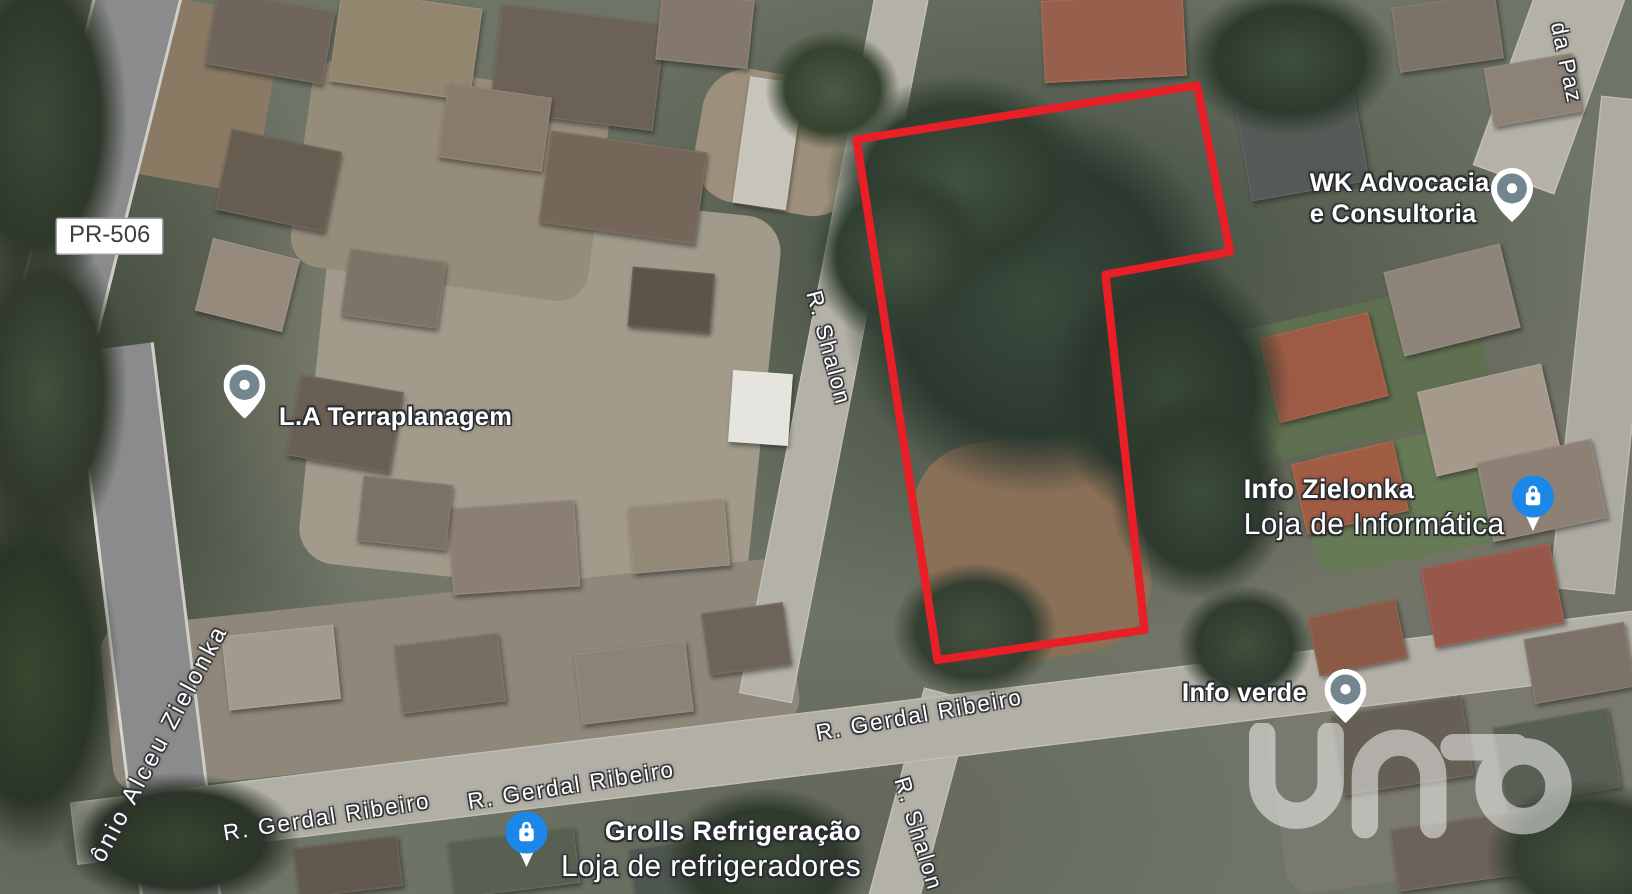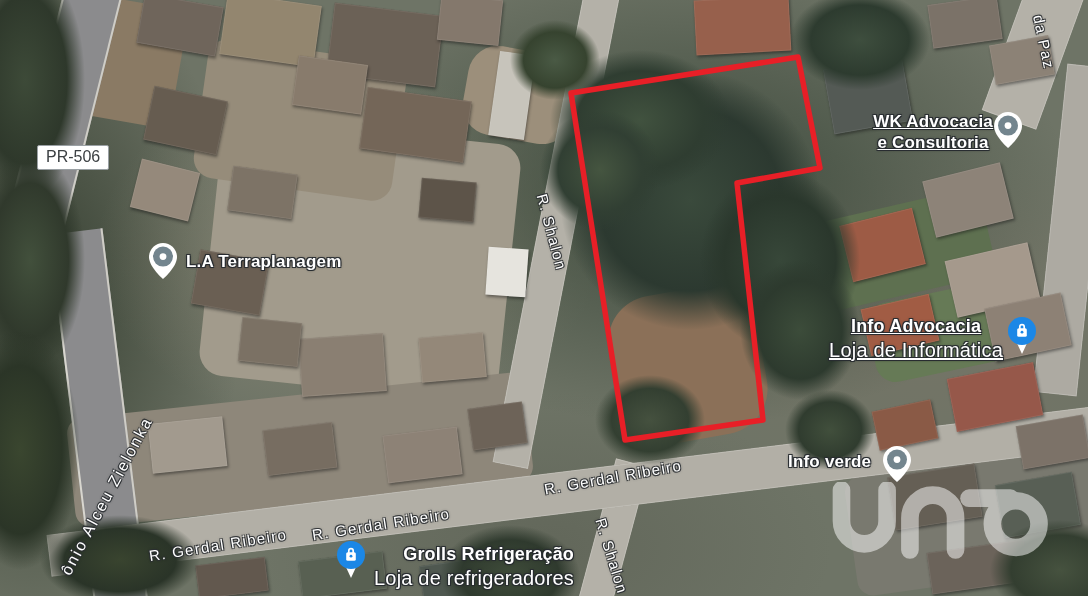--- a/index.html
+++ b/index.html
@@ -26,30 +26,30 @@
   }
   .place-label{
     position:absolute;white-space:nowrap;color:#fff;
     font-size:17px;font-weight:700;letter-spacing:.2px;
     text-shadow:-1px -1px 0 rgba(40,44,48,.95),1px -1px 0 rgba(40,44,48,.95),
                 -1px 1px 0 rgba(40,44,48,.95),1px 1px 0 rgba(40,44,48,.95),
                 0 0 3px rgba(20,22,24,.8);
     z-index:7;line-height:1.22;
   }
   .place-label .sub{display:block;font-size:20px;font-weight:400;}
-  .align-right{text-align:center;text-decoration:underline;}
+  .align-right{text-align:left;}
   #lbl-shalon-1{left:552px;top:232px;transform:translate(-50%,-50%) rotate(75deg);}
   #lbl-shalon-2{left:612px;top:556px;transform:translate(-50%,-50%) rotate(73deg);}
   #lbl-gerdal-1{left:613px;top:477px;transform:translate(-50%,-50%) rotate(-10deg);}
   #lbl-gerdal-2{left:218px;top:545px;transform:translate(-50%,-50%) rotate(-9deg);}
   #lbl-gerdal-3{left:381px;top:524px;transform:translate(-50%,-50%) rotate(-9deg);}
   #lbl-zielonka{left:107px;top:496px;transform:translate(-50%,-50%) rotate(-62deg);
                 font-size:16px;letter-spacing:2px;}
   #lbl-dapaz{left:1044px;top:42px;transform:translate(-50%,-50%) rotate(78deg);}
-  #lbl-terraplanagem{left:186px;top:252px;}
+  #lbl-terraplanagem{left:186px;top:268px;}
   #lbl-wk{right:95px;top:112px;}
   #lbl-info{right:85px;top:316px;font-size:18px;}
   #lbl-casaverde{left:788px;top:452px;}
   #lbl-grolls{left:374px;top:544px;font-size:18px;text-align:right;}
   
   .pin{position:absolute;z-index:7;}
   #pin-terraplanagem{left:149px;top:243px;}
   #pin-wk{left:994px;top:112px;}
   #pin-info{left:1007px;top:317px;}
   #pin-casaverde{left:883px;top:446px;}
@@ -186,21 +186,21 @@
     <rect x="10.2" y="11.2" width="9.6" height="8.6" rx="1.6" fill="#fff"></rect>
     <circle cx="15" cy="15.2" r="1.4" class="bg2" fill="#1b87e6"></circle>
   </svg>
 
   <div class="place-label" id="lbl-terraplanagem">L.A Terraplanagem</div>
   <div class="place-label align-right" id="lbl-wk">
     <span>WK Advocacia</span><br>
     <span>e Consultoria</span>
   </div>
   <div class="place-label align-right" id="lbl-info">
-    <span>Info Advocacia</span>
+    <span>Info Zielonka</span>
     <span class="sub">Loja de Informática</span>
   </div>
   <div class="place-label" id="lbl-casaverde">Info verde</div>
   <div class="place-label" id="lbl-grolls">
     <span>Grolls Refrigeração</span>
     <span class="sub">Loja de refrigeradores</span>
   </div>
 
   <svg id="watermark" width="224" height="78" viewBox="0 0 216 74" style="opacity: 0.5;">
     <g fill="none" stroke-width="17" stroke-linecap="round" stroke-linejoin="round" stroke="#ffffff">

